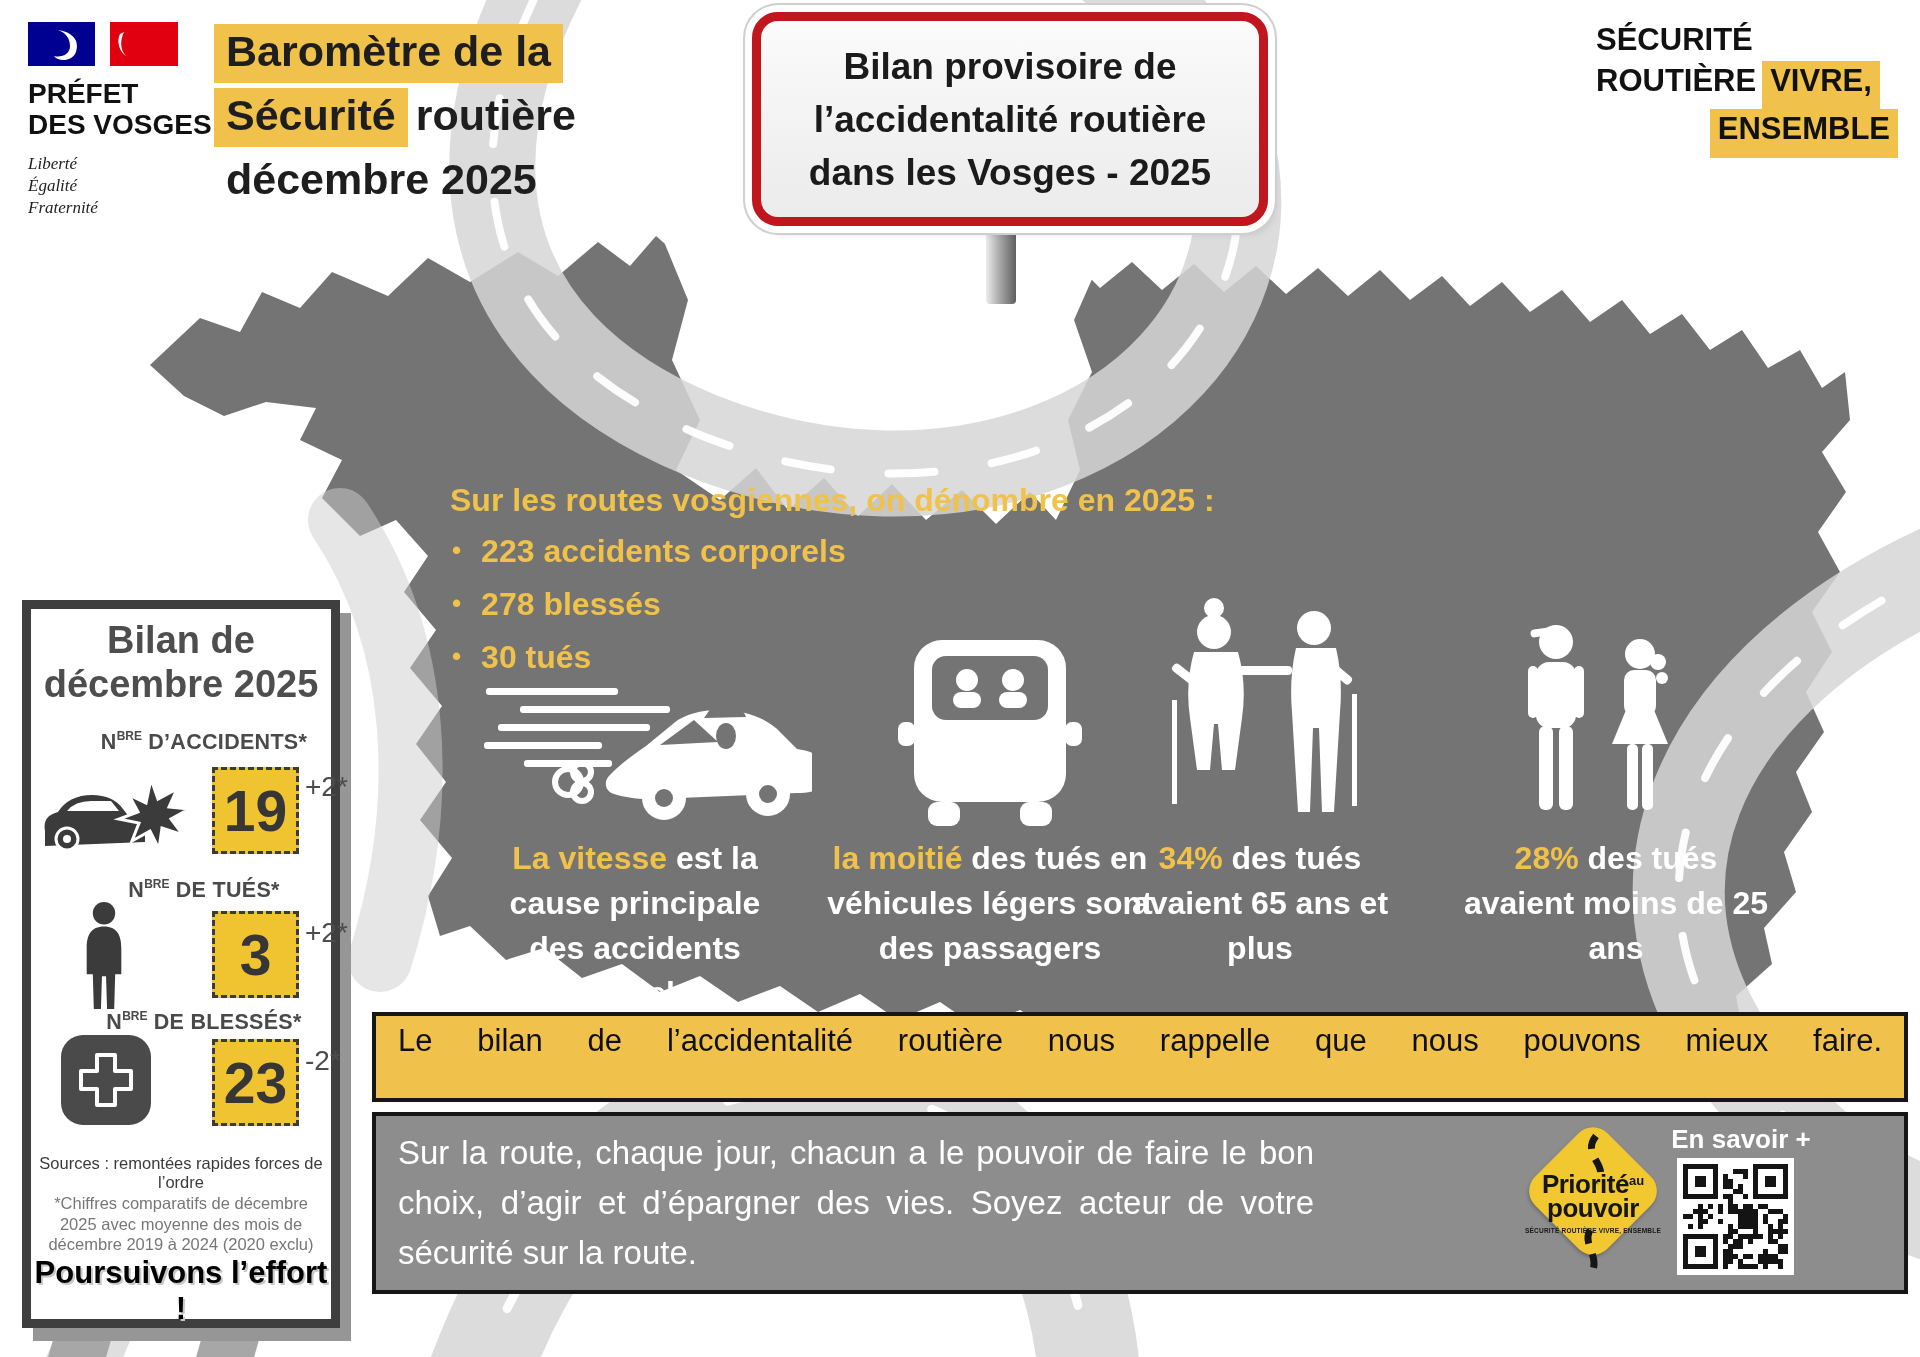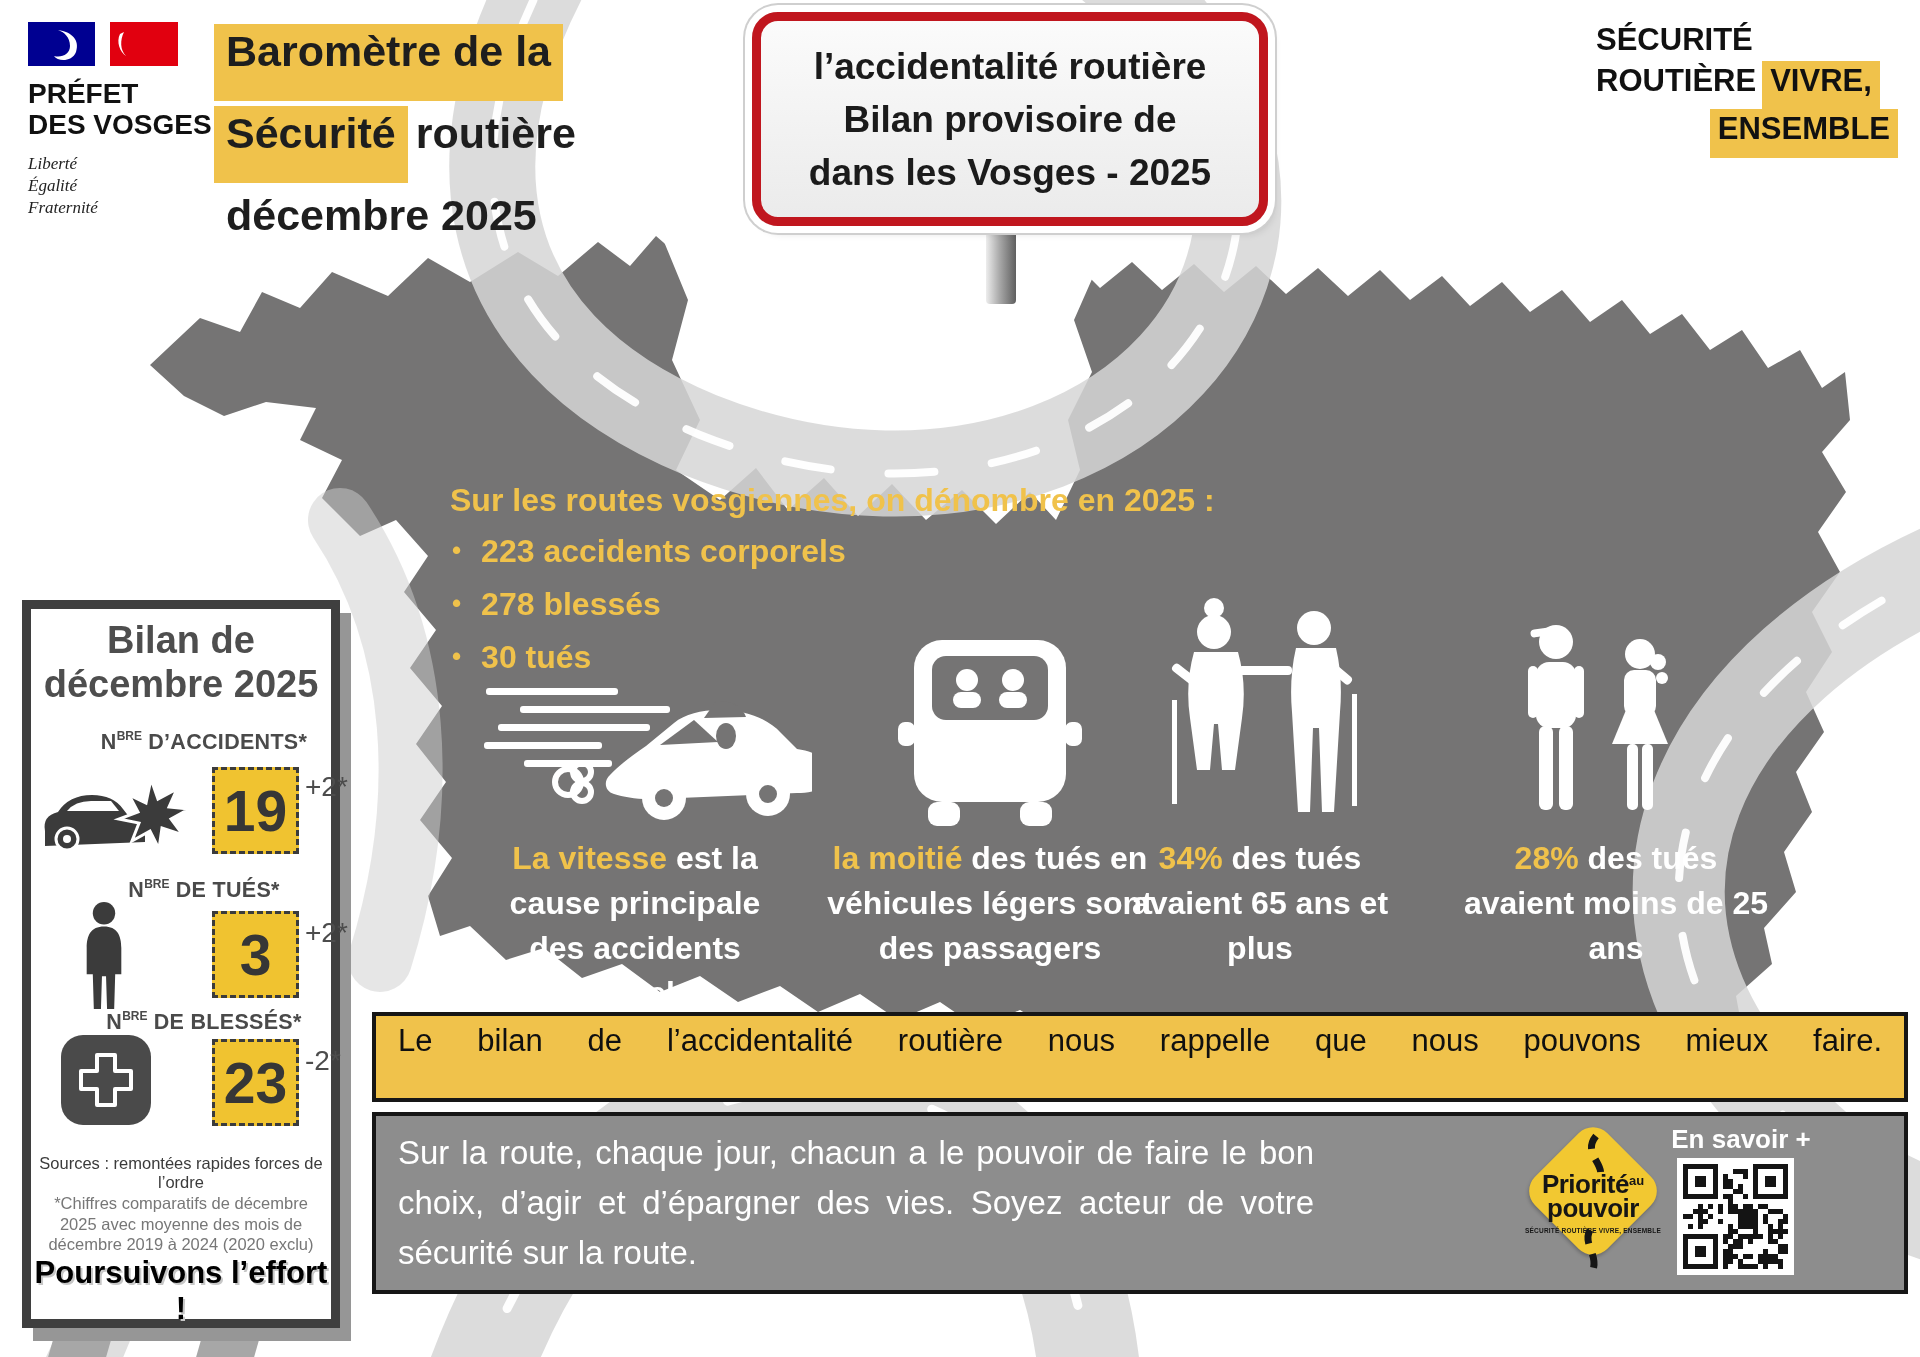--- a/index.html
+++ b/index.html
@@ -17,21 +17,21 @@
 
   
   .gov-logo{left:28px;top:22px;width:200px}
   .gov-name{font-size:28px;font-weight:bold;color:#111;line-height:1.12;margin-top:8px}
   .gov-motto{margin-top:12px;font-family:"Liberation Serif",serif;font-style:italic;
     font-size:17px;color:#222;line-height:1.3}
 
   
   .main-title{left:214px;top:24px;font-size:43px;font-weight:bold;color:#1e1e1e}
   .t-line{margin-bottom:5px;white-space:nowrap}
-  .t-line .hl{background:var(--yellow);padding:3px 12px 25px 12px;display:inline-block}
+  .t-line .hl{background:var(--yellow);padding:3px 12px 7px 12px;display:inline-block}
   .t-line .rest{margin-left:8px}
   .t-plain{margin-left:12px;padding:3px 0 7px 0;display:inline-block}
 
   
   .road-sign{left:752px;top:12px;width:516px;height:214px;background:linear-gradient(180deg,#fbfbfb,#ebebeb);
     border:9px solid var(--sign-red);border-radius:26px;display:flex;flex-direction:column;
     justify-content:center;align-items:center;text-align:center;font-size:37px;font-weight:bold;
     color:#1b1b1b;line-height:53px;box-shadow:0 0 0 7px #fff,0 0 0 9px #cfcfcf,5px 7px 9px rgba(0,0,0,.15);z-index:4}
   .sign-pole{left:986px;top:224px;width:30px;height:80px;z-index:3;
     background:linear-gradient(90deg,#ededed,#a9a9a9 45%,#5f5f5f);border-radius:4px}
@@ -178,22 +178,22 @@
   </div>
 
   <div class="abs main-title">
     <div class="t-line"><span class="hl">Baromètre de la</span></div>
     <div class="t-line"><span class="hl">Sécurité</span><span class="rest">routière</span></div>
     <div class="t-line"><span class="t-plain">décembre 2025</span></div>
   </div>
 
   <div class="abs sign-pole"></div>
   <div class="abs road-sign">
+    <div>Bilan provisoire de</div>
     <div>l’accidentalité routière</div>
-    <div>Bilan provisoire de</div>
     <div>dans les Vosges - 2025</div>
   </div>
 
   <div class="abs brand">
     <div class="row1">SÉCURITÉ</div>
     <div class="row2"><span>ROUTIÈRE</span><span class="hl">VIVRE,</span></div>
     <div class="row3"><span class="hl">ENSEMBLE</span></div>
   </div>
 
   <div class="abs stats-intro">

